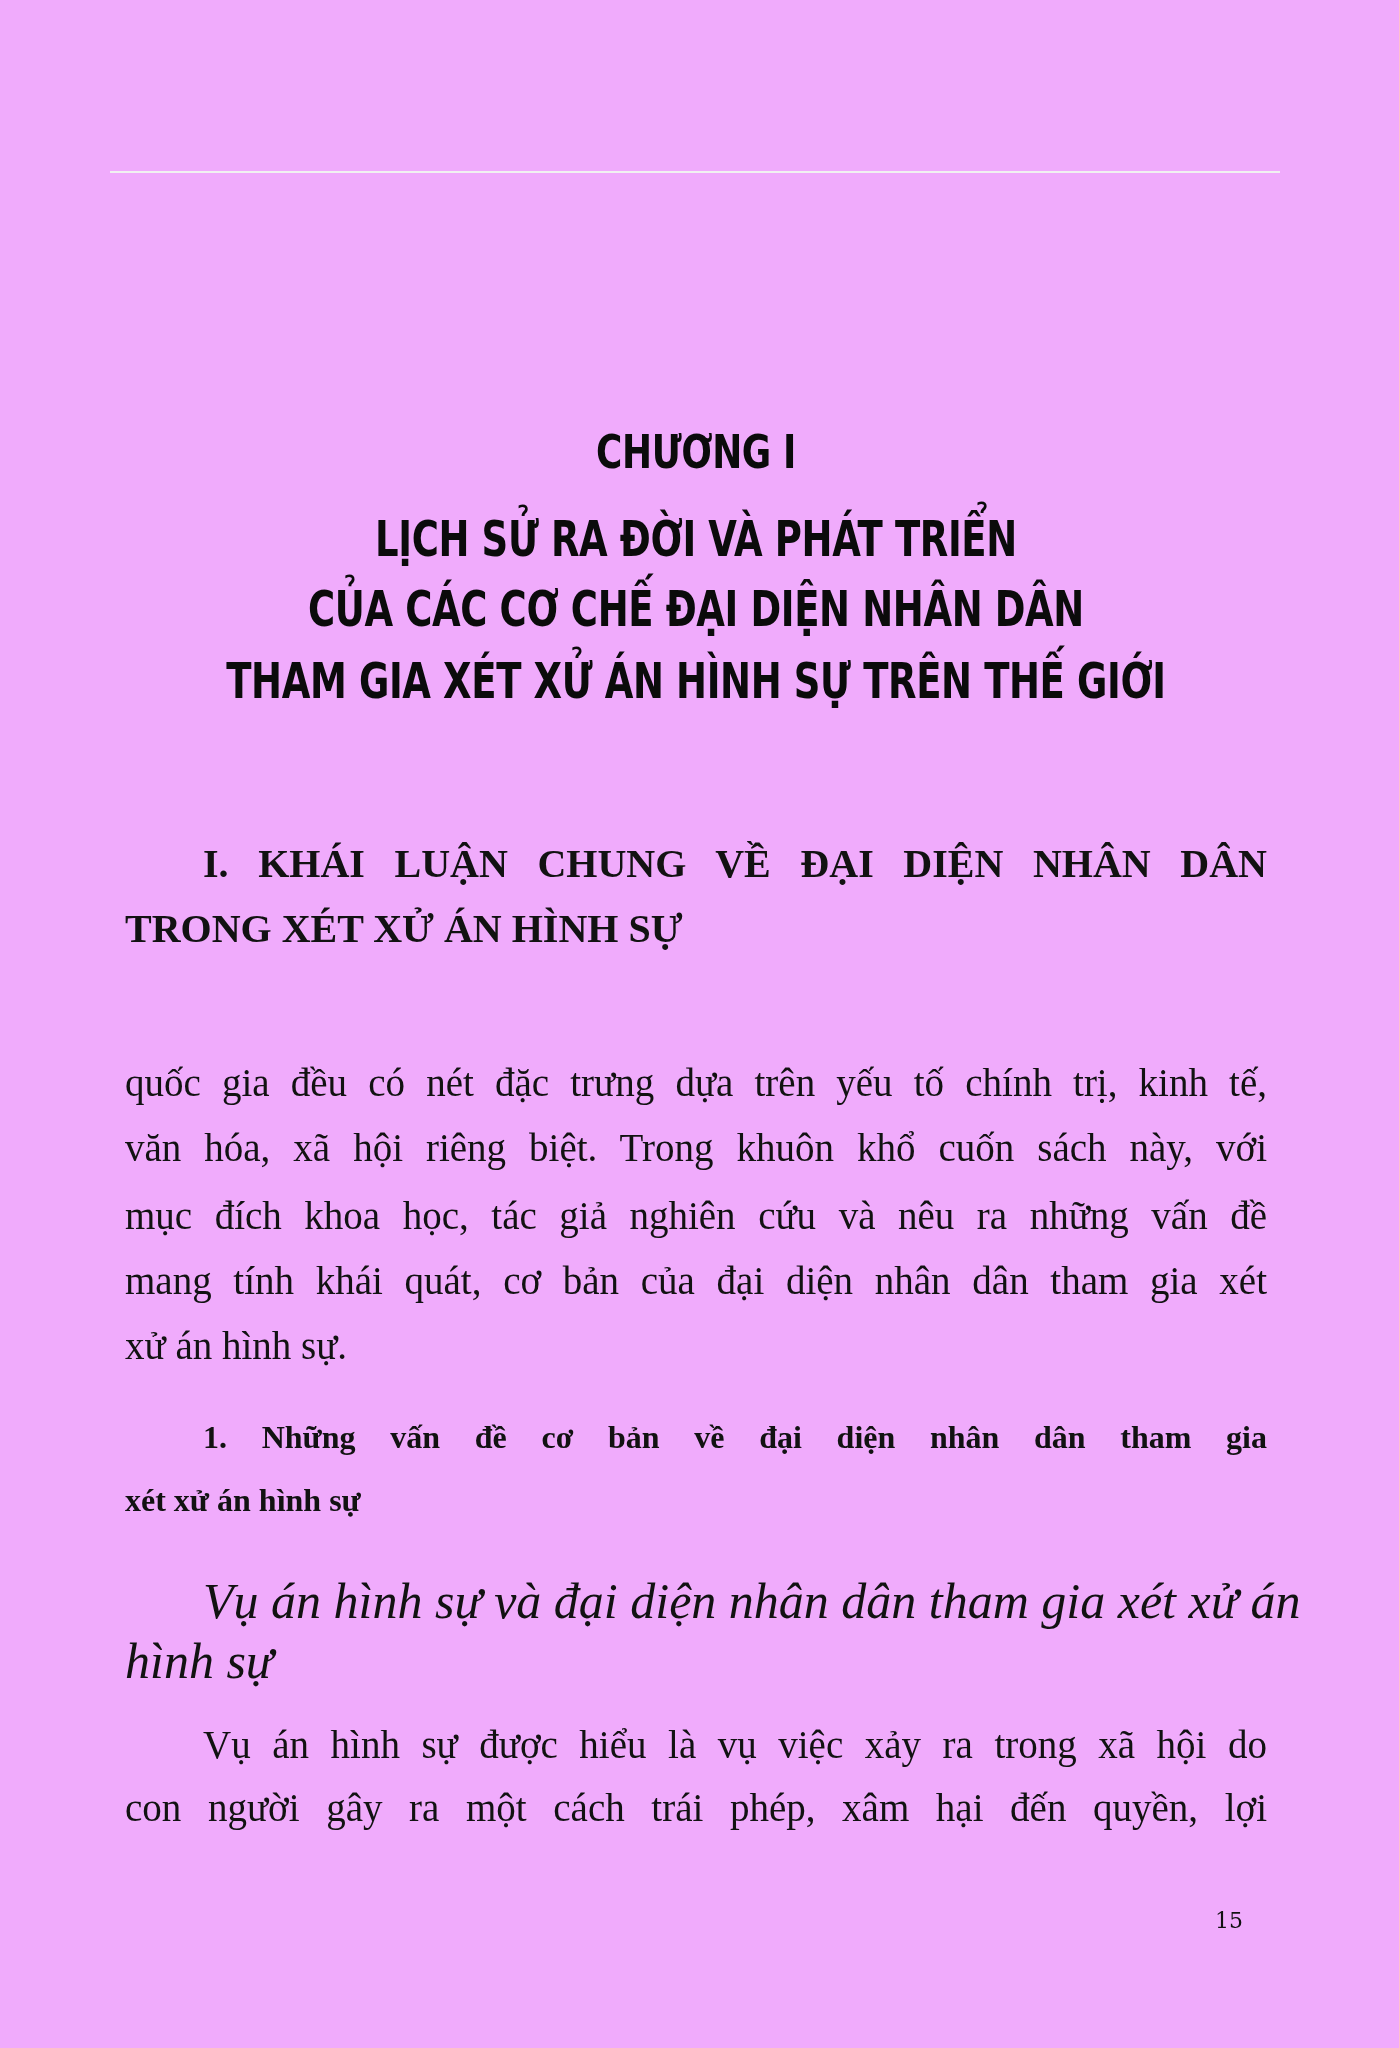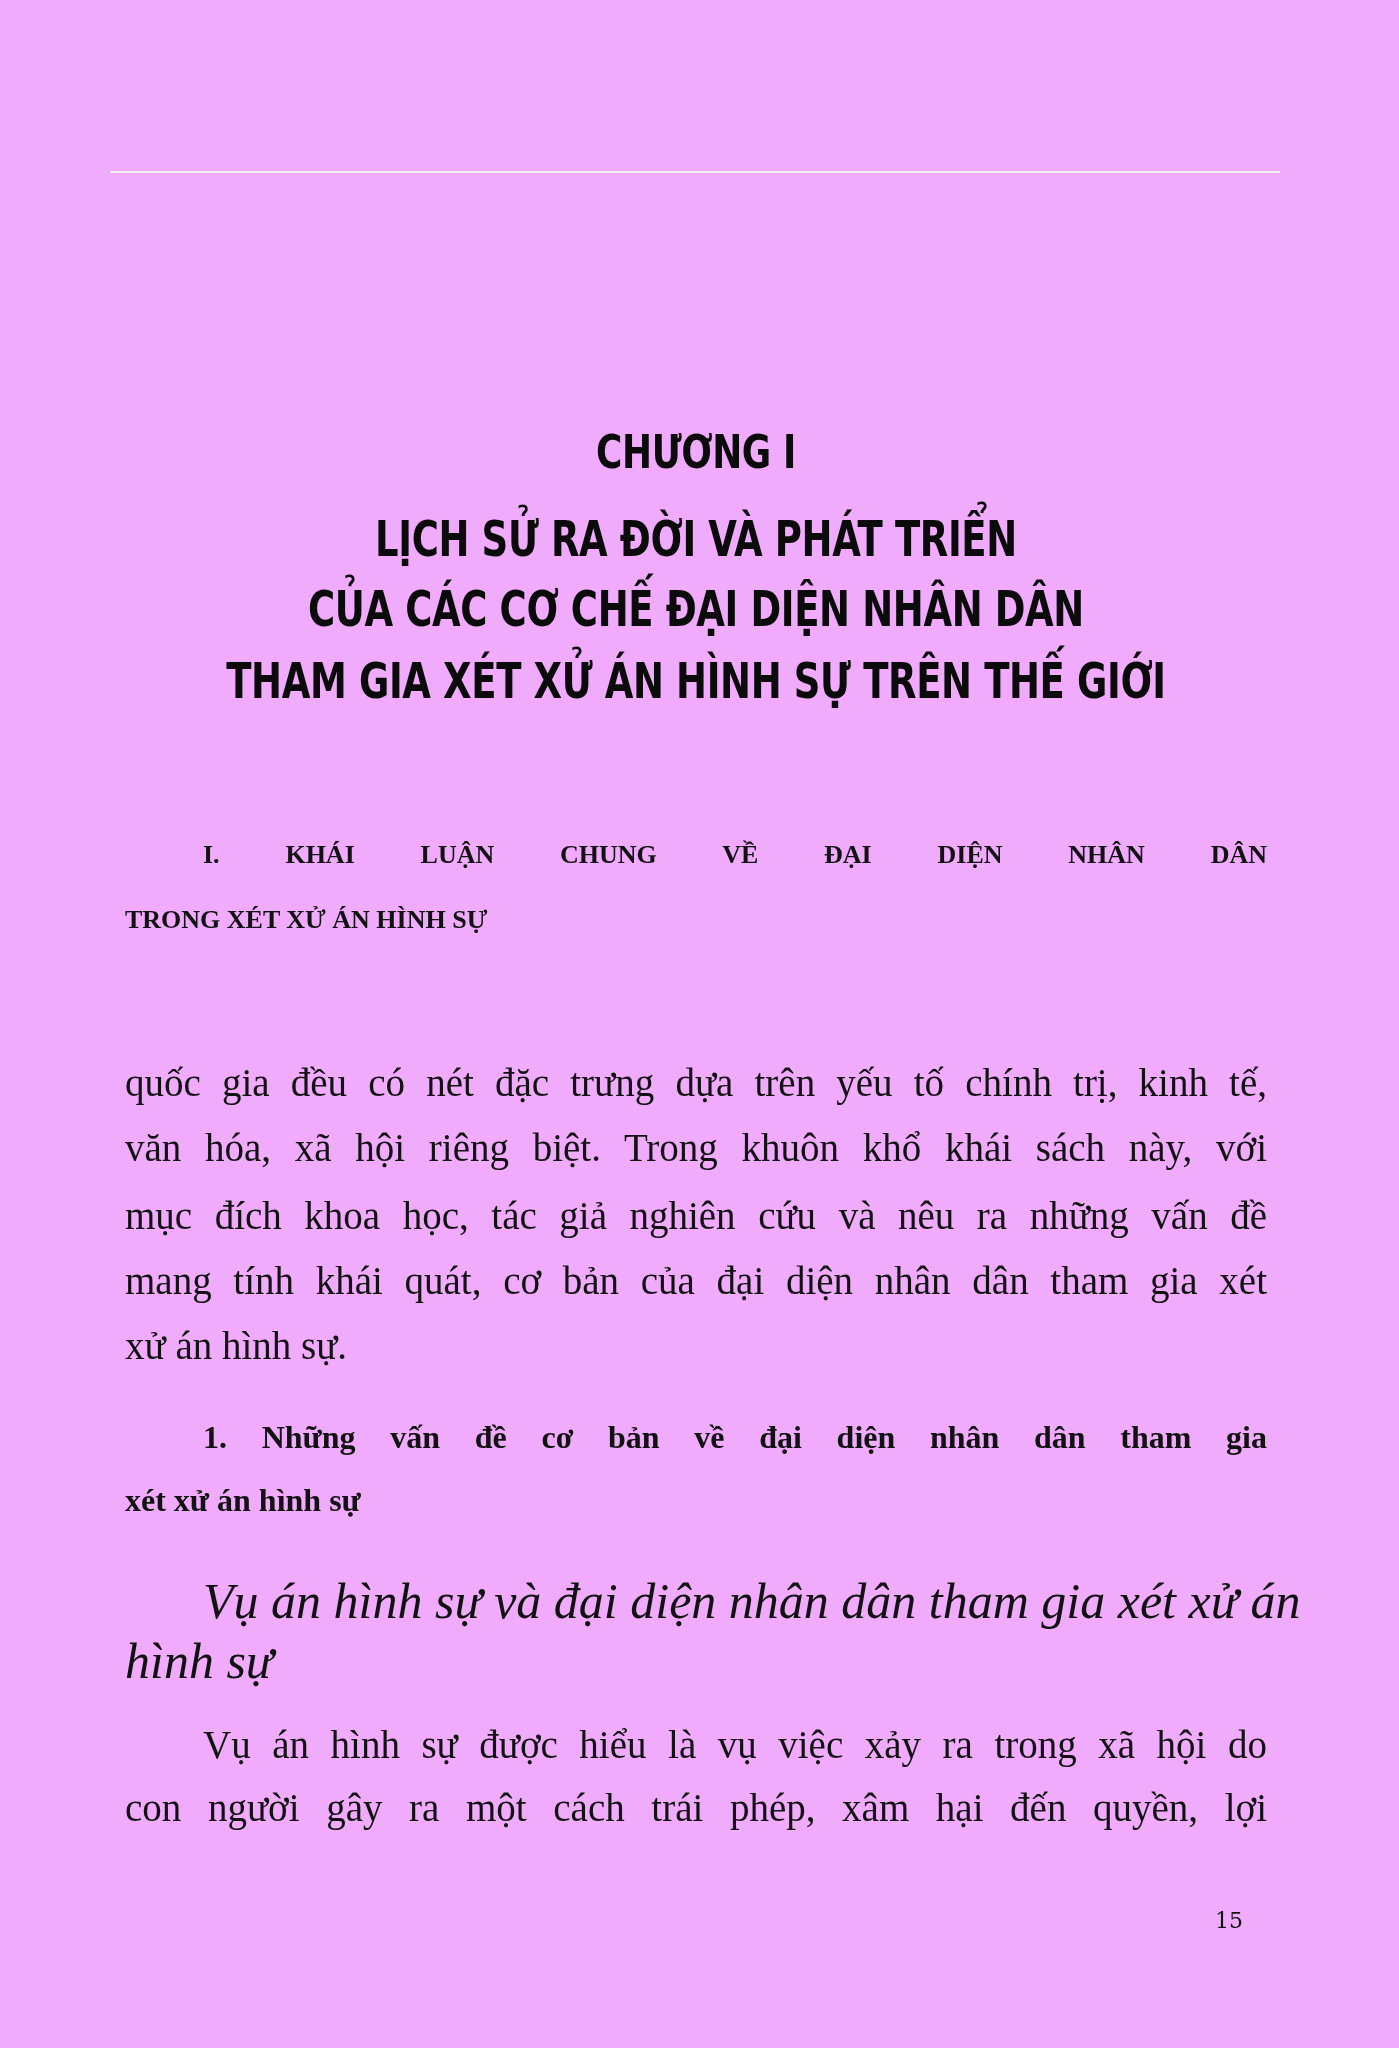--- a/index.html
+++ b/index.html
@@ -23,21 +23,21 @@
   .cl2 { top: 580px; }
   .cl3 { top: 652px; }
 
   .line {
     position: absolute; left: 125px; width: 1142px; white-space: nowrap;
     font-family: "Liberation Serif", serif; color: #121212;
   }
   .body { font-size: 39px; text-align: justify; text-align-last: justify; }
   .body.last { text-align-last: left; }
   .indent { left: 203px; width: 1064px; }
-  .sec { font-size: 26px; font-weight: bold; text-align-last: justify; text-align: justify; }
+  .sec { font-size: 40px; font-weight: bold; text-align-last: justify; text-align: justify; }
   .sec.last { text-align-last: left; }
   .sub { font-size: 32px; font-weight: bold; text-align: justify; text-align-last: justify; }
   .sub.last { text-align-last: left; }
   .it { font-size: 50px; font-style: italic; text-align: justify; text-align-last: justify; }
   .it.last { text-align-last: left; }
   .pagenum {
     position: absolute; left: 1215px; top: 1908px; font-family: "DejaVu Serif", serif;
     font-size: 22px; color: #111;
   }
 </style>
@@ -49,21 +49,21 @@
 
   <div class="chapter chapter-label">CHƯƠNG I</div>
   <div class="chapter chapter-line cl1">LỊCH SỬ RA ĐỜI VÀ PHÁT TRIỂN</div>
   <div class="chapter chapter-line cl2">CỦA CÁC CƠ CHẾ ĐẠI DIỆN NHÂN DÂN</div>
   <div class="chapter chapter-line cl3">THAM GIA XÉT XỬ ÁN HÌNH SỰ TRÊN THẾ GIỚI</div>
 
   <div class="line sec indent" style="top:840px;">I. KHÁI LUẬN CHUNG VỀ ĐẠI DIỆN NHÂN DÂN</div>
   <div class="line sec last" style="top:905px;">TRONG XÉT XỬ ÁN HÌNH SỰ</div>
 
   <div class="line body" style="top:1060px;">quốc gia đều có nét đặc trưng dựa trên yếu tố chính trị, kinh tế,</div>
-  <div class="line body" style="top:1125px;">văn hóa, xã hội riêng biệt. Trong khuôn khổ khái sách này, với</div>
+  <div class="line body" style="top:1125px;">văn hóa, xã hội riêng biệt. Trong khuôn khổ cuốn sách này, với</div>
   <div class="line body" style="top:1193px;">mục đích khoa học, tác giả nghiên cứu và nêu ra những vấn đề</div>
   <div class="line body" style="top:1258px;">mang tính khái quát, cơ bản của đại diện nhân dân tham gia xét</div>
   <div class="line body last" style="top:1323px;">xử án hình sự.</div>
 
   <div class="line sub indent" style="top:1419px;">1. Những vấn đề cơ bản về đại diện nhân dân tham gia</div>
   <div class="line sub last" style="top:1482px;">xét xử án hình sự</div>
 
   <div class="line it indent" style="top:1572px;">Vụ án hình sự và đại diện nhân dân tham gia xét xử án</div>
   <div class="line it last" style="top:1632px;">hình sự</div>
 

